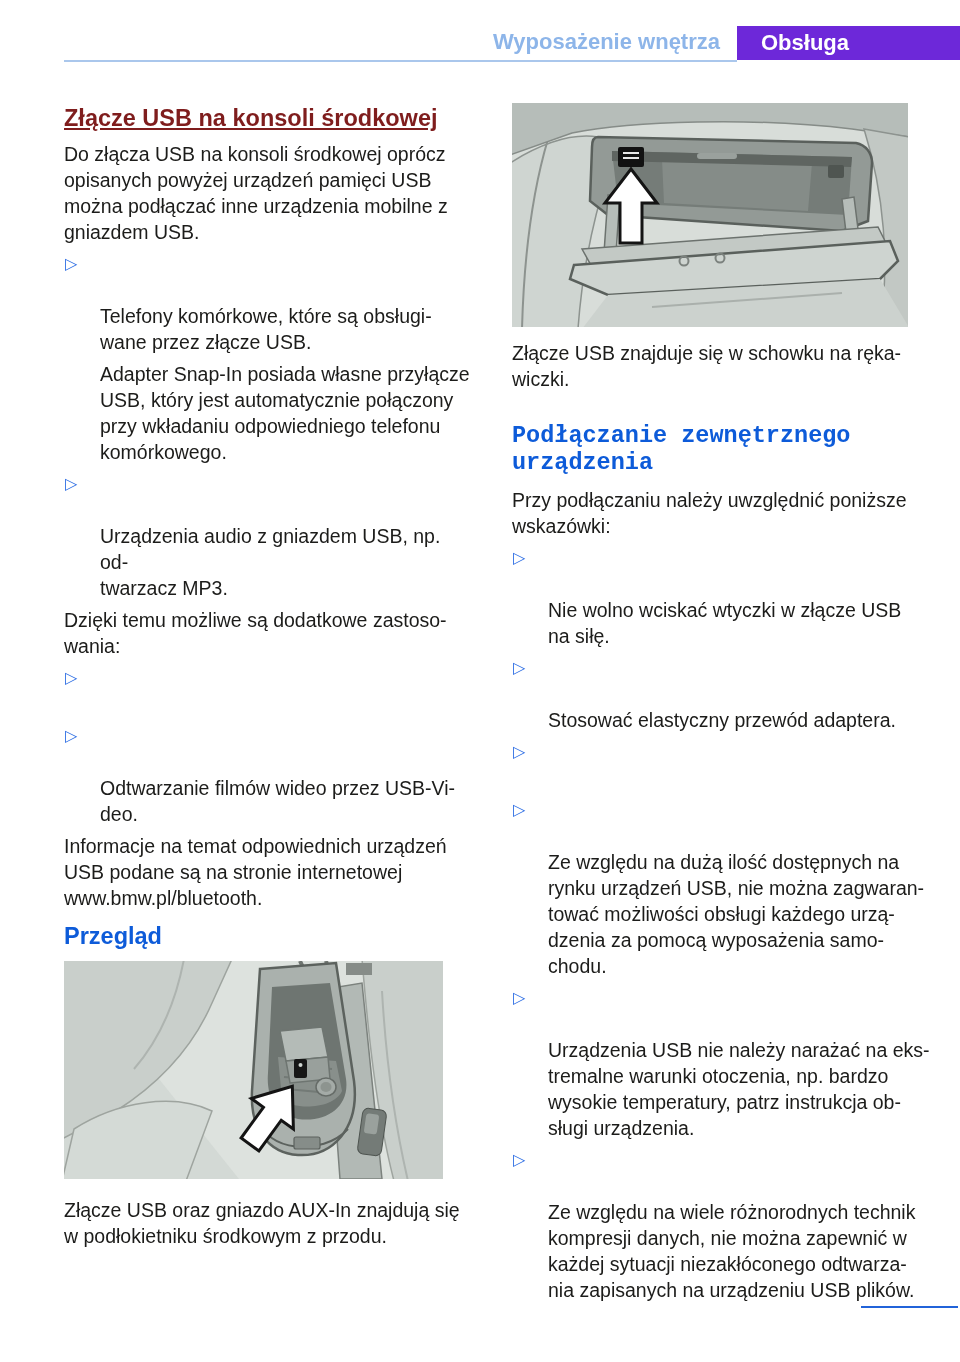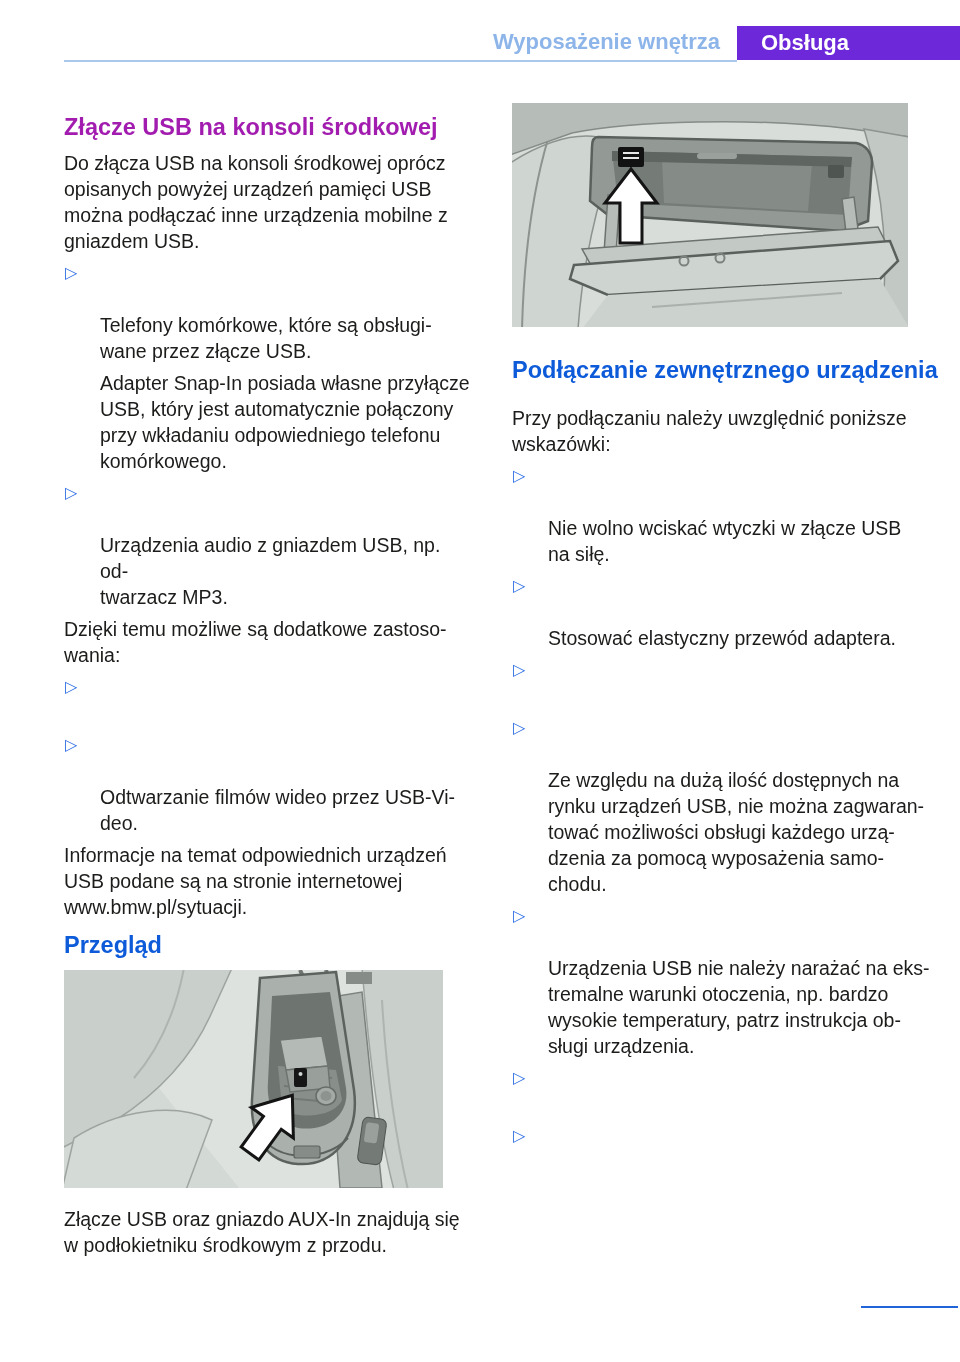--- a/index.html
+++ b/index.html
@@ -29,24 +29,24 @@
 
   
   .col{position:absolute;top:100px;}
   .col-left{left:64px;width:408px;}
   .col-right{left:512px;width:436px;}
 
   h2{
     font-size:23.5px;line-height:27px;font-weight:bold;
     margin:0 0 9px;white-space:pre-line;
   }
-  .h-light{color:#a21caf;margin-top:14px;}
+  .h-light{color:#7f1d1d;margin-top:5px;text-decoration:underline;}
   .h-blue{color:#0d5bd9;}
   .h-overview{margin-top:12px;margin-bottom:11px;}
-  .h-connect{margin-top:30px;margin-bottom:21px;}
+  .h-connect{margin-top:30px;margin-bottom:11px;font-family:Liberation Mono, monospace;}
 
   .para, .cap{
     font-size:19.5px;line-height:26px;
     margin:0 0 6px;white-space:pre-line;
   }
   .cap{margin:0;}
   .cap-left{margin-top:18px;}
   .cap-right{margin-top:13px;}
 
   ul.tri-list{list-style:none;margin:0;padding:0;}
@@ -124,21 +124,21 @@
       </li>
       <li>
         <span class="marker">▷</span>
         <span>Odtwarzanie filmów wideo przez USB-Vi-
 deo.</span>
       </li>
     </ul>
 
     <p class="para">Informacje na temat odpowiednich urządzeń
 USB podane są na stronie internetowej
-www.bmw.pl/sytuacji.</p>
+www.bmw.pl/bluetooth.</p>
 
     <h2 class="h-blue h-overview">Przegląd</h2>
 
     <figure class="fig-console">
       <svg width="379" height="218" viewBox="0 0 379 218" xmlns="http://www.w3.org/2000/svg">
         <rect width="379" height="218" fill="#dde2de"></rect>
         <path d="M0,160 L95,118 L175,218 L0,218 Z" fill="#d3d9d5"></path>
         <path d="M-2,-2 L168,-2 L148,42 C128,88 96,122 52,150 L-2,178 Z" fill="#c9cfcb" stroke="#9ea49f" stroke-width="1.5"></path>
         <path d="M120,-2 C112,40 96,78 70,108" fill="none" stroke="#aeb4b0" stroke-width="2"></path>
         <path d="M-2,220 L10,168 C54,140 110,132 148,150 L122,220 Z" fill="#d4dad6" stroke="#9ea49f" stroke-width="1.5"></path>
@@ -193,20 +193,22 @@
         <path d="M62,162 L378,138 L386,158 L368,176 L96,192 L58,176 Z" fill="#ced4d0" stroke="#5a605c" stroke-width="2.5"></path>
         <circle cx="172" cy="158" r="4.5" fill="none" stroke="#7c827e" stroke-width="2"></circle>
         <circle cx="208" cy="155" r="4.5" fill="none" stroke="#7c827e" stroke-width="2"></circle>
         <path d="M96,192 L368,176 L398,226 L70,226 Z" fill="#ccd2ce"></path>
         <path d="M140,204 L330,190" stroke="#aab0ac" stroke-width="2"></path>
         <g transform="translate(119,106)">
           <polygon points="0,-40 26,-6 11,-6 11,34 -11,34 -11,-6 -26,-6" fill="#ffffff" stroke="#141414" stroke-width="3"></polygon>
         </g>
       </svg>
     </figure>
+    <p class="cap cap-right">Złącze USB znajduje się w schowku na ręka-
+wiczki.</p>
 
     <h2 class="h-blue h-connect">Podłączanie zewnętrznego urządzenia</h2>
     <p class="para">Przy podłączaniu należy uwzględnić poniższe
 wskazówki:</p>
 
     <ul class="tri-list">
       <li>
         <span class="marker">▷</span>
         <span>Nie wolno wciskać wtyczki w złącze USB
 na siłę.</span>
@@ -228,20 +230,24 @@
       </li>
       <li>
         <span class="marker">▷</span>
         <span>Urządzenia USB nie należy narażać na eks-
 tremalne warunki otoczenia, np. bardzo
 wysokie temperatury, patrz instrukcja ob-
 sługi urządzenia.</span>
       </li>
       <li>
         <span class="marker">▷</span>
+        <span>Ze względu na wiele różnorodnych technik
+kompresji danych, nie można zapewnić w
+każdej sytuacji niezakłóconego odtwarza-
+nia zapisanych na urządzeniu USB plików.</span>
       </li>
       <li>
         <span class="marker">▷</span>
         
       </li>
 
     </ul>
   </section>
 
   <div>

